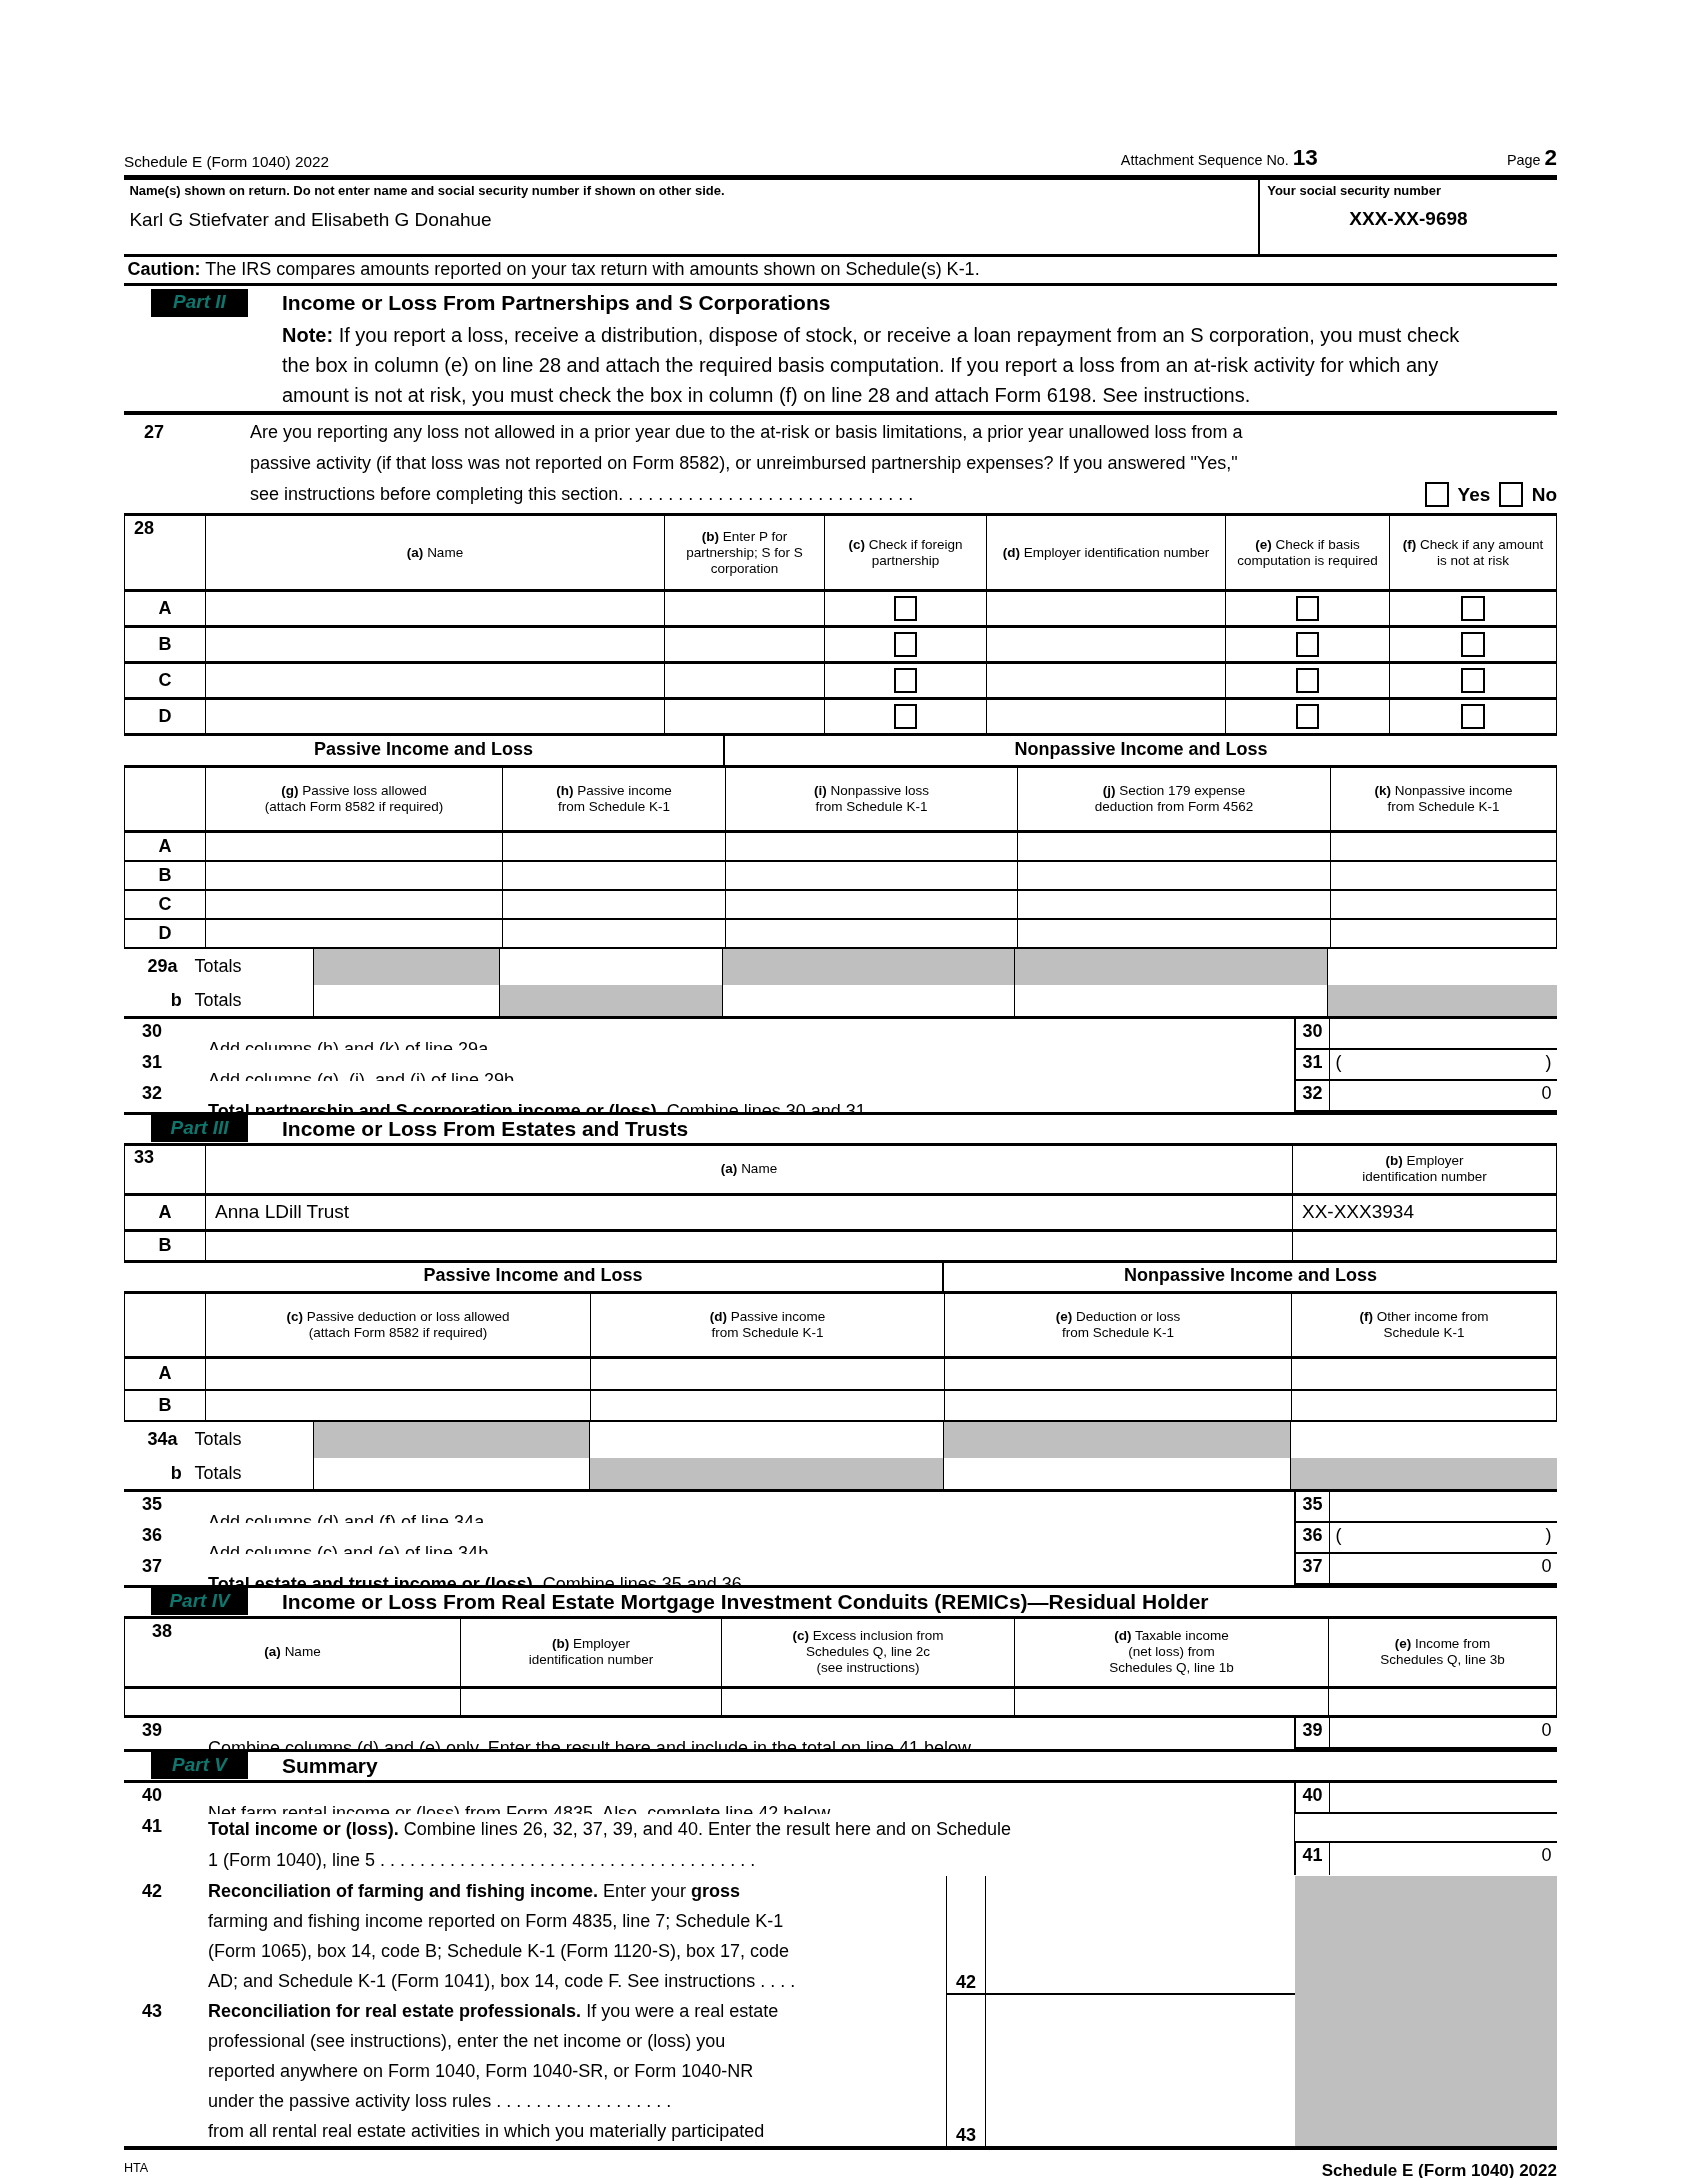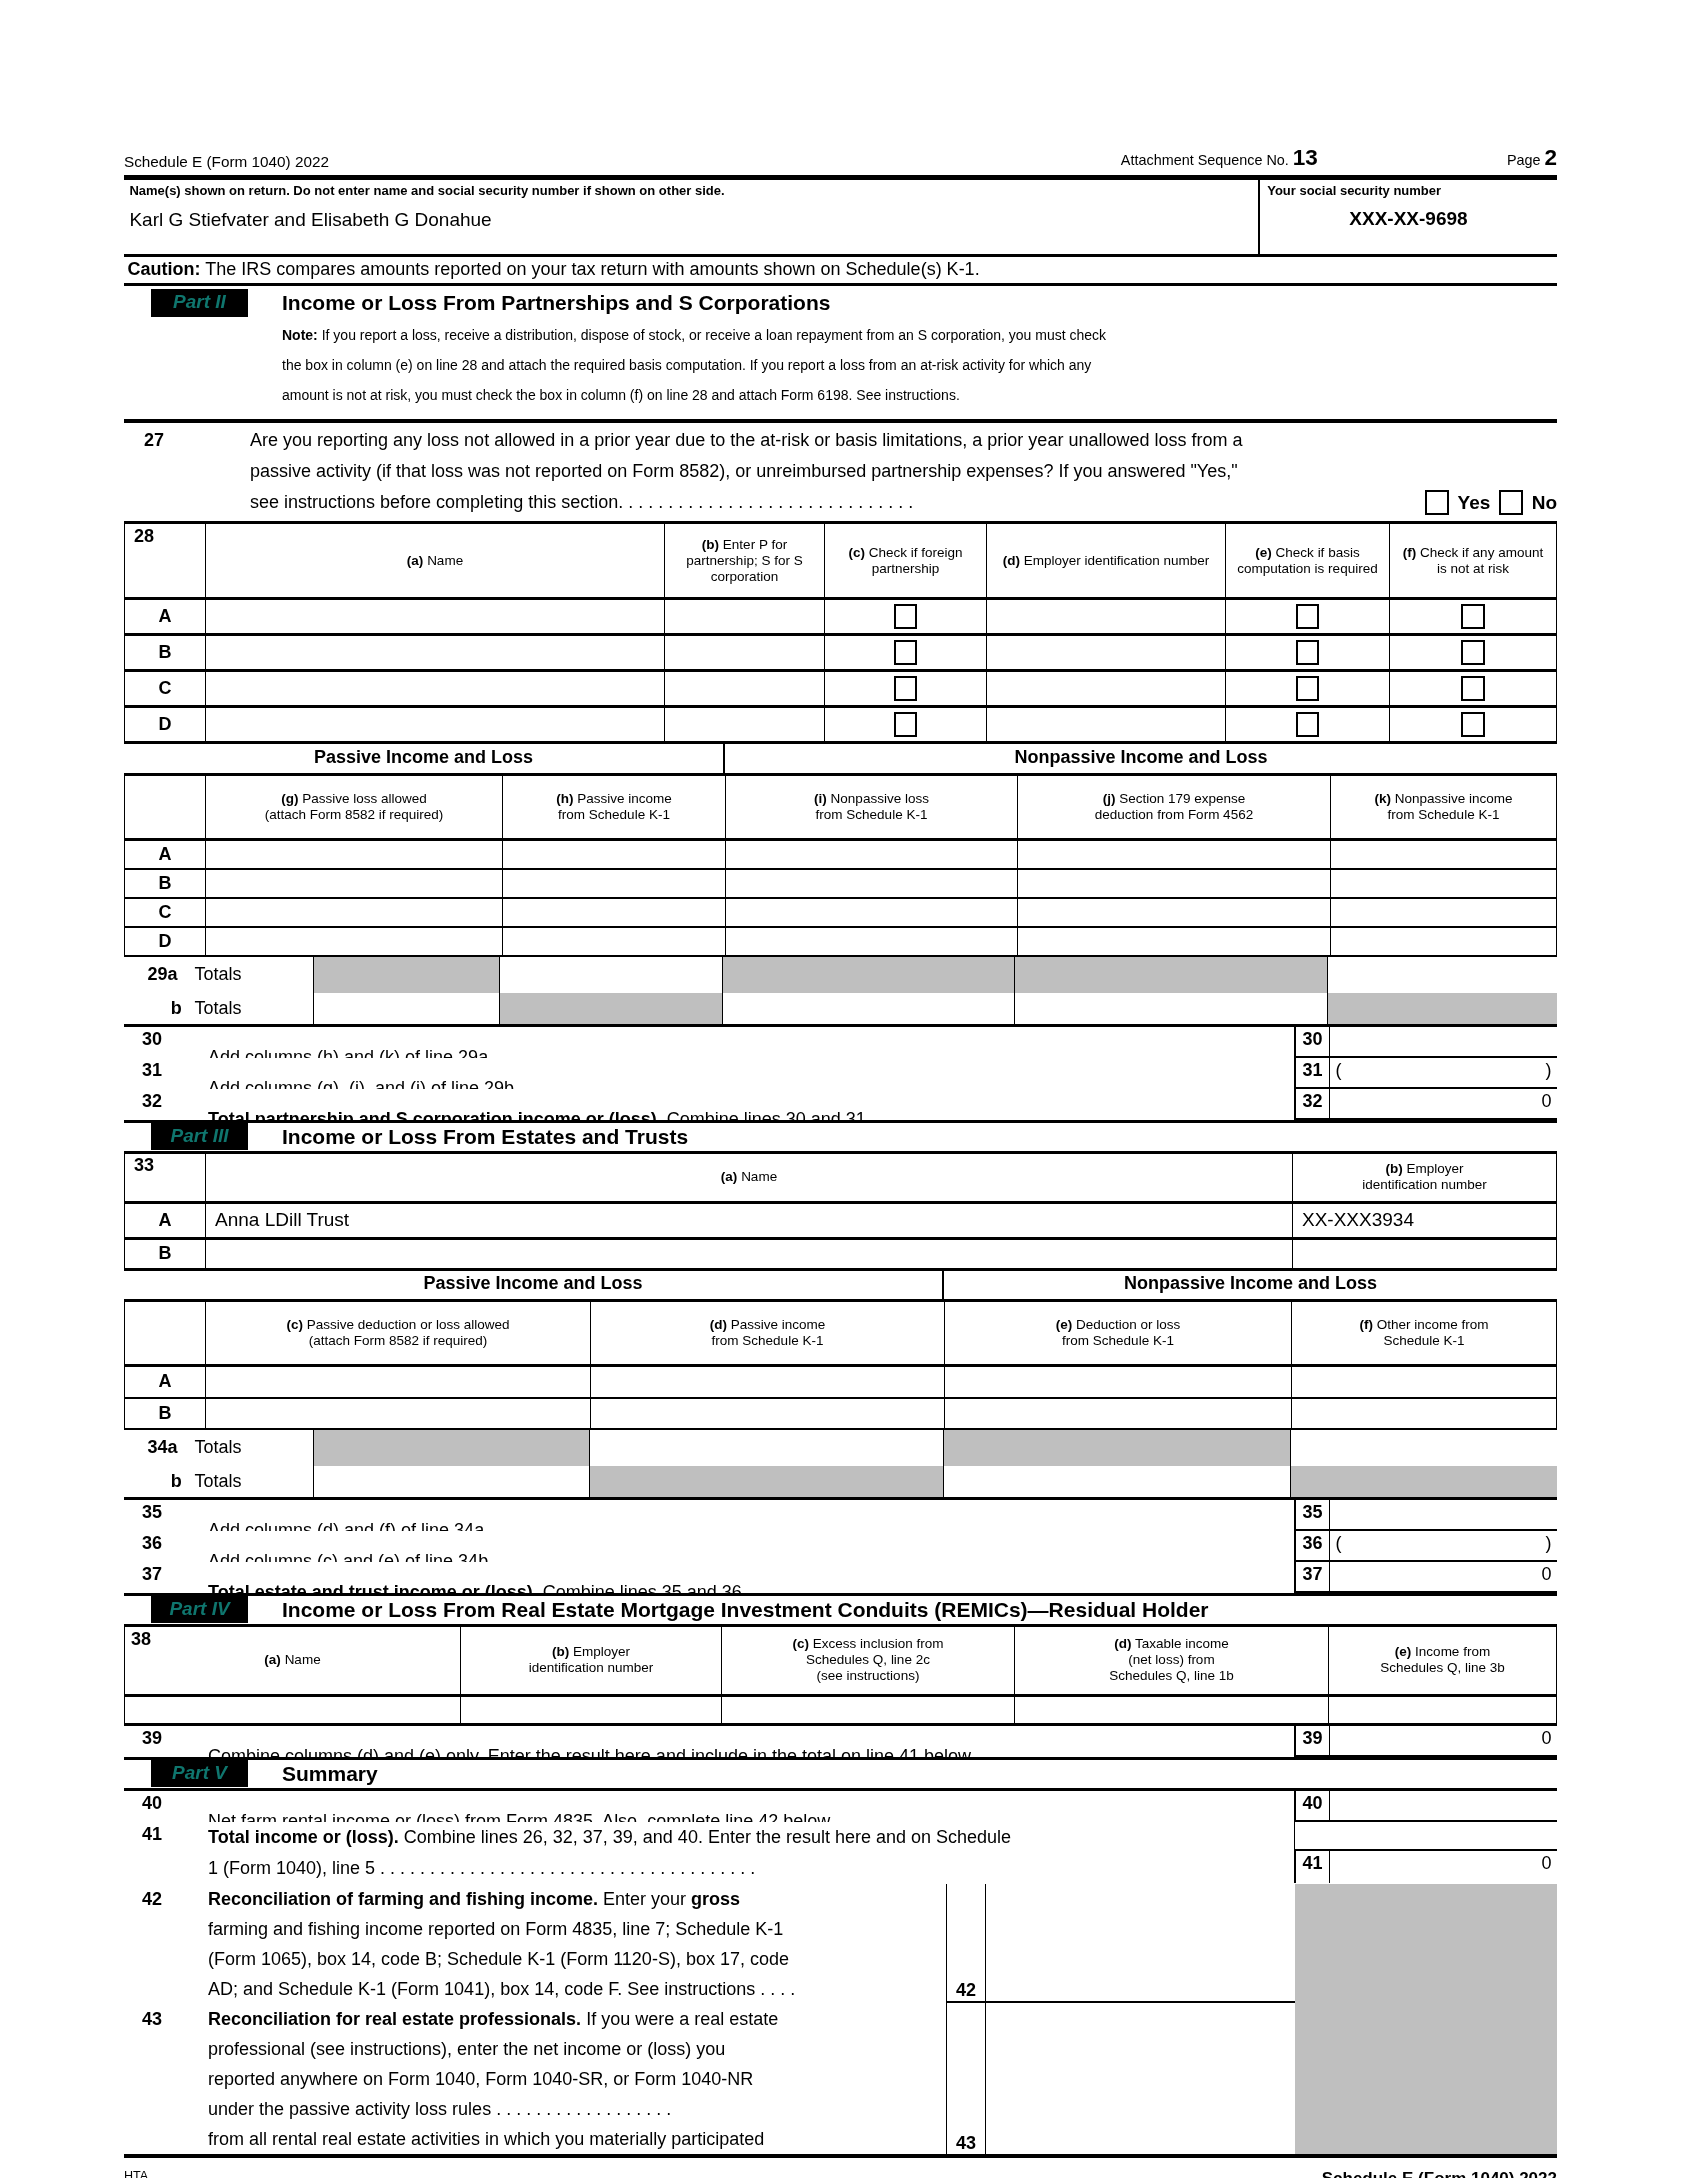--- a/index.html
+++ b/index.html
@@ -27,21 +27,21 @@
   .caution-row { font-size:18px; height:29px; padding:1.8px 3.6px; border-bottom:3.6px solid #000; white-space:nowrap; overflow:hidden; }
 
   
   .partbar { display:flex; align-items:center; height:34px; padding:2.7px 0; }
   .partbar.bordered { border-bottom:3.6px solid #000; }
   .partbox { background:#000; color:#0f766e; font-weight:bold; font-style:italic;
              font-size:19px; width:97px; text-align:center; padding:1.8px 0 3.6px;
              margin-left:27px; }
   .parttitle { font-weight:bold; font-size:21px; margin-left:34px; white-space:nowrap; }
 
-  .note { margin-left:158px; font-size:14px; line-height:30px; padding-bottom:9px; }
+  .note { margin-left:158px; font-size:20px; line-height:30px; padding-bottom:1px; }
   .note div { white-space:nowrap; overflow:hidden; }
   .rule5 { border-top:4.5px solid #000; }
 
   
   .l27 { display:flex; font-size:18px; line-height:31px; padding:1.8px 0 3.6px; }
   .l27-num { width:43px; padding-left:20px; font-weight:bold; }
   .l27-body { flex:1; margin-left:83px; }
   .l27-body > div { white-space:nowrap; overflow:hidden; }
   .l27-last { display:flex; align-items:center; }
   .l27-dots { flex:1; white-space:nowrap; overflow:hidden; }
@@ -134,21 +134,21 @@
   .f-left { font-size:12.6px; }
   .f-right { margin-left:auto; font-weight:bold; font-size:17px; }
 
   .t33-name { font-size:19px; padding:3.6px 9px; display:flex; align-items:center; }
   .t33-ein { font-size:19px; padding:3.6px 9px; display:flex; align-items:center; }
   .r33a { height:36px; }
   .r33b { height:31px; }
   .h33 { height:50px; }
   .h38 { height:70px; position:relative; }
   .r38 { height:29px; }
-  .num38 { position:absolute; top:1.8px; left:6px; font-weight:bold; font-size:18px; }
+  .num38 { position:absolute; top:1.8px; left:27px; font-weight:bold; font-size:18px; }
 </style>
 </head>
 <body>
 
 <div class="page">
   <div class="form">
 
     <div class="hdr">
       <span class="hdr-form-id">Schedule E (Form 1040) 2022</span>
       <span class="hdr-att">

